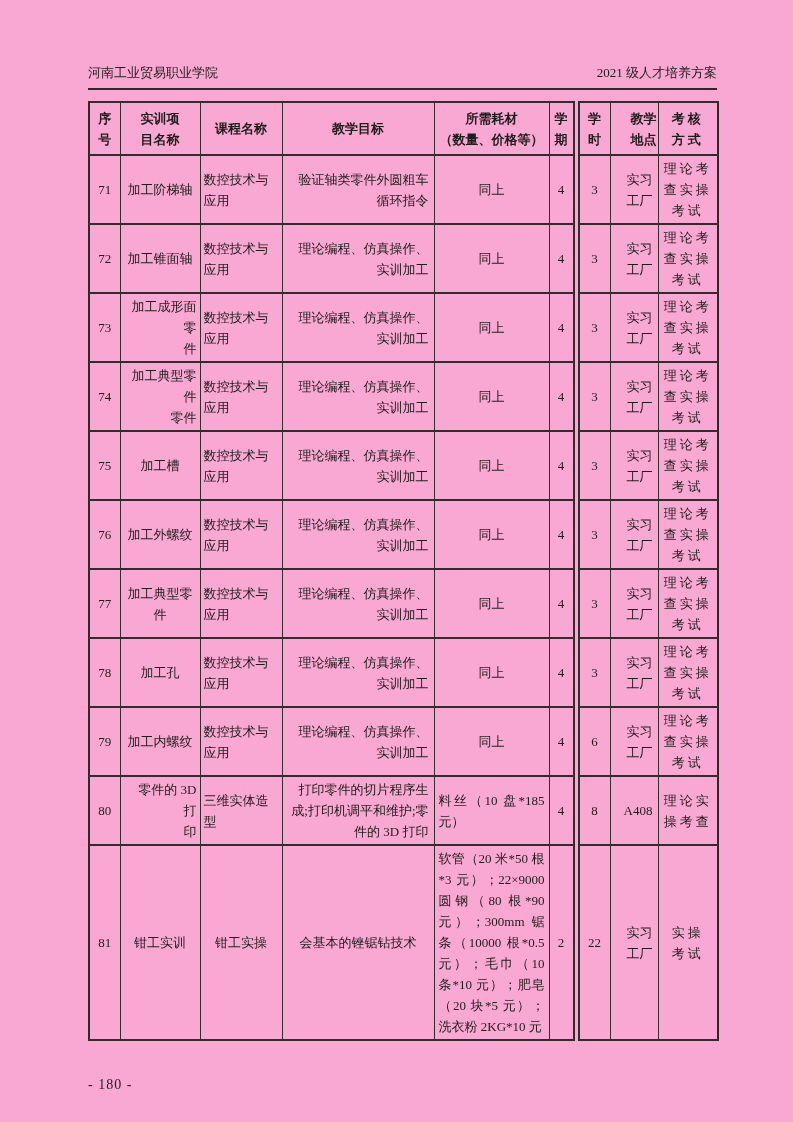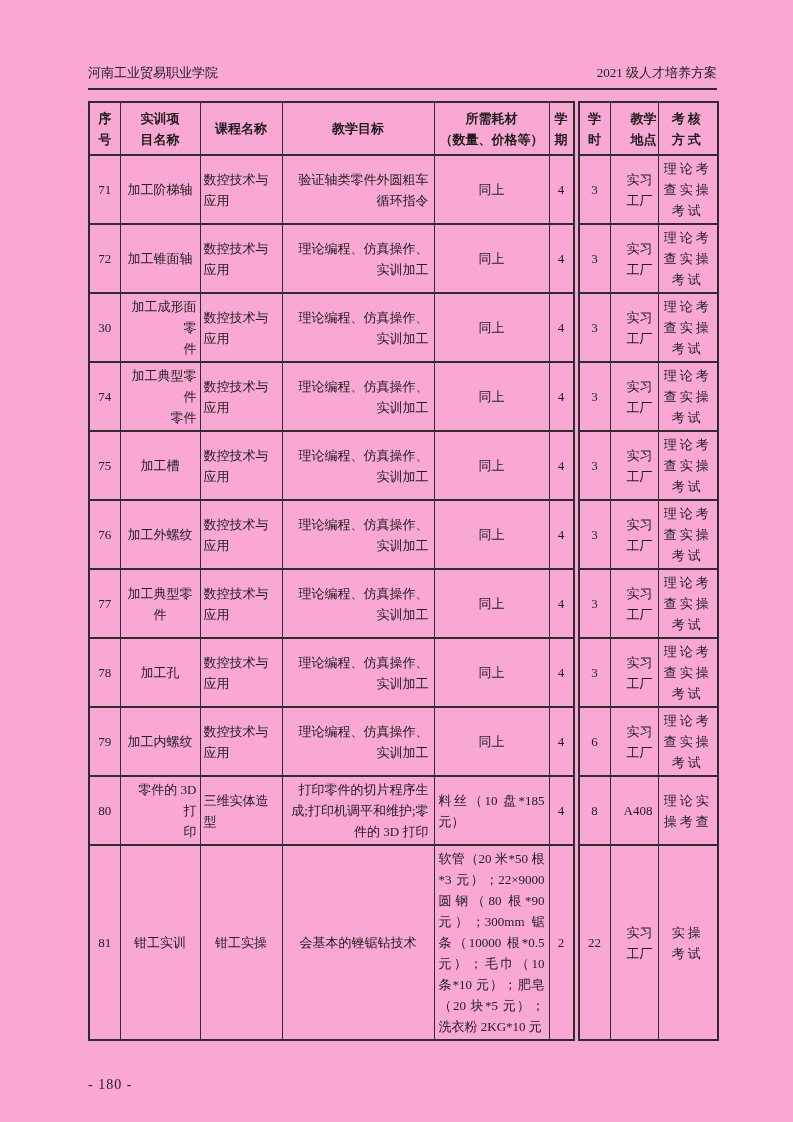--- a/index.html
+++ b/index.html
@@ -129,21 +129,21 @@
           <td class="cell col-materials">同上</td>
           <td class="cell col-semester">4</td>
           <td class="cell col-hours">3</td>
           <td class="cell col-location wrap">实习
 工厂</td>
           <td class="cell col-assessment wrap">理论考
 查实操
 考试</td>
         </tr>
         <tr>
-          <td class="cell col-no">30</td>
+          <td class="cell col-no">73</td>
           <td class="cell col-project wrap">加工成形面零
 件</td>
           <td class="cell col-course wrap">数控技术与
 应用</td>
           <td class="cell col-objective wrap">理论编程、仿真操作、实训加工</td>
           <td class="cell col-materials">同上</td>
           <td class="cell col-semester">4</td>
           <td class="cell col-hours">3</td>
           <td class="cell col-location wrap">实习
 工厂</td>

